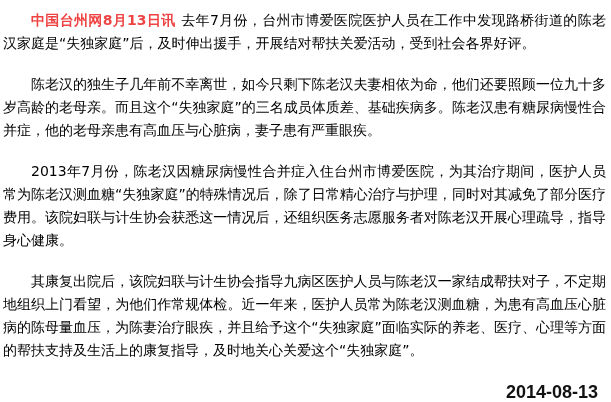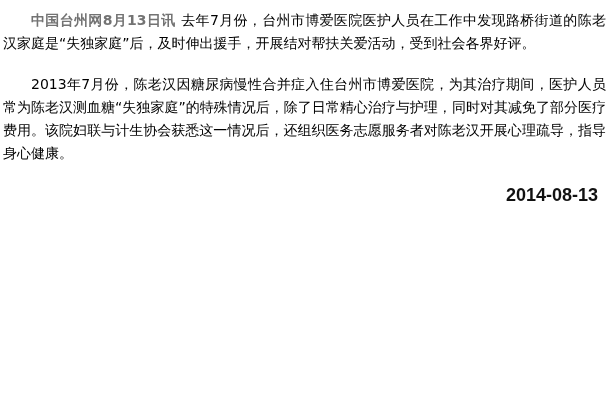--- a/index.html
+++ b/index.html
@@ -39,21 +39,23 @@
     line-height: 24px;
     font-weight: bold;
     color: #111111;
   }
 </style>
 </head>
 <body>
 
 <div class="page" style="background: rgb(255, 255, 255); color: rgb(0, 0, 0);">
 
-  <p class="para"><span class="source-tag" style="color: #737373;">中国台州网8月13日讯</span><span>去年7月份，台州市博爱医院医护人员在工作中发现路桥街道的陈老汉家庭是“失独家庭”后，及时伸出援手，开展结对帮扶关爱活动，受到社会各界好评。</span></p>
+  <p class="para"><span class="source-tag" style="color: #ef4444;">中国台州网8月13日讯</span><span>去年7月份，台州市博爱医院医护人员在工作中发现路桥街道的陈老汉家庭是“失独家庭”后，及时伸出援手，开展结对帮扶关爱活动，受到社会各界好评。</span></p>
 
+  <p class="para">陈老汉的独生子几年前不幸离世，如今只剩下陈老汉夫妻相依为命，他们还要照顾一位九十多岁高龄的老母亲。而且这个“失独家庭”的三名成员体质差、基础疾病多。陈老汉患有糖尿病慢性合并症，他的老母亲患有高血压与心脏病，妻子患有严重眼疾。</p>
 
   <p class="para">2013年7月份，陈老汉因糖尿病慢性合并症入住台州市博爱医院，为其治疗期间，医护人员常为陈老汉测血糖“失独家庭”的特殊情况后，除了日常精心治疗与护理，同时对其减免了部分医疗费用。该院妇联与计生协会获悉这一情况后，还组织医务志愿服务者对陈老汉开展心理疏导，指导身心健康。</p>
 
+  <p class="para">其康复出院后，该院妇联与计生协会指导九病区医护人员与陈老汉一家结成帮扶对子，不定期地组织上门看望，为他们作常规体检。近一年来，医护人员常为陈老汉测血糖，为患有高血压心脏病的陈母量血压，为陈妻治疗眼疾，并且给予这个“失独家庭”面临实际的养老、医疗、心理等方面的帮扶支持及生活上的康复指导，及时地关心关爱这个“失独家庭”。</p>
 
   <div class="date-line">2014-08-13</div>
 
 </div>
 
 </body></html>

